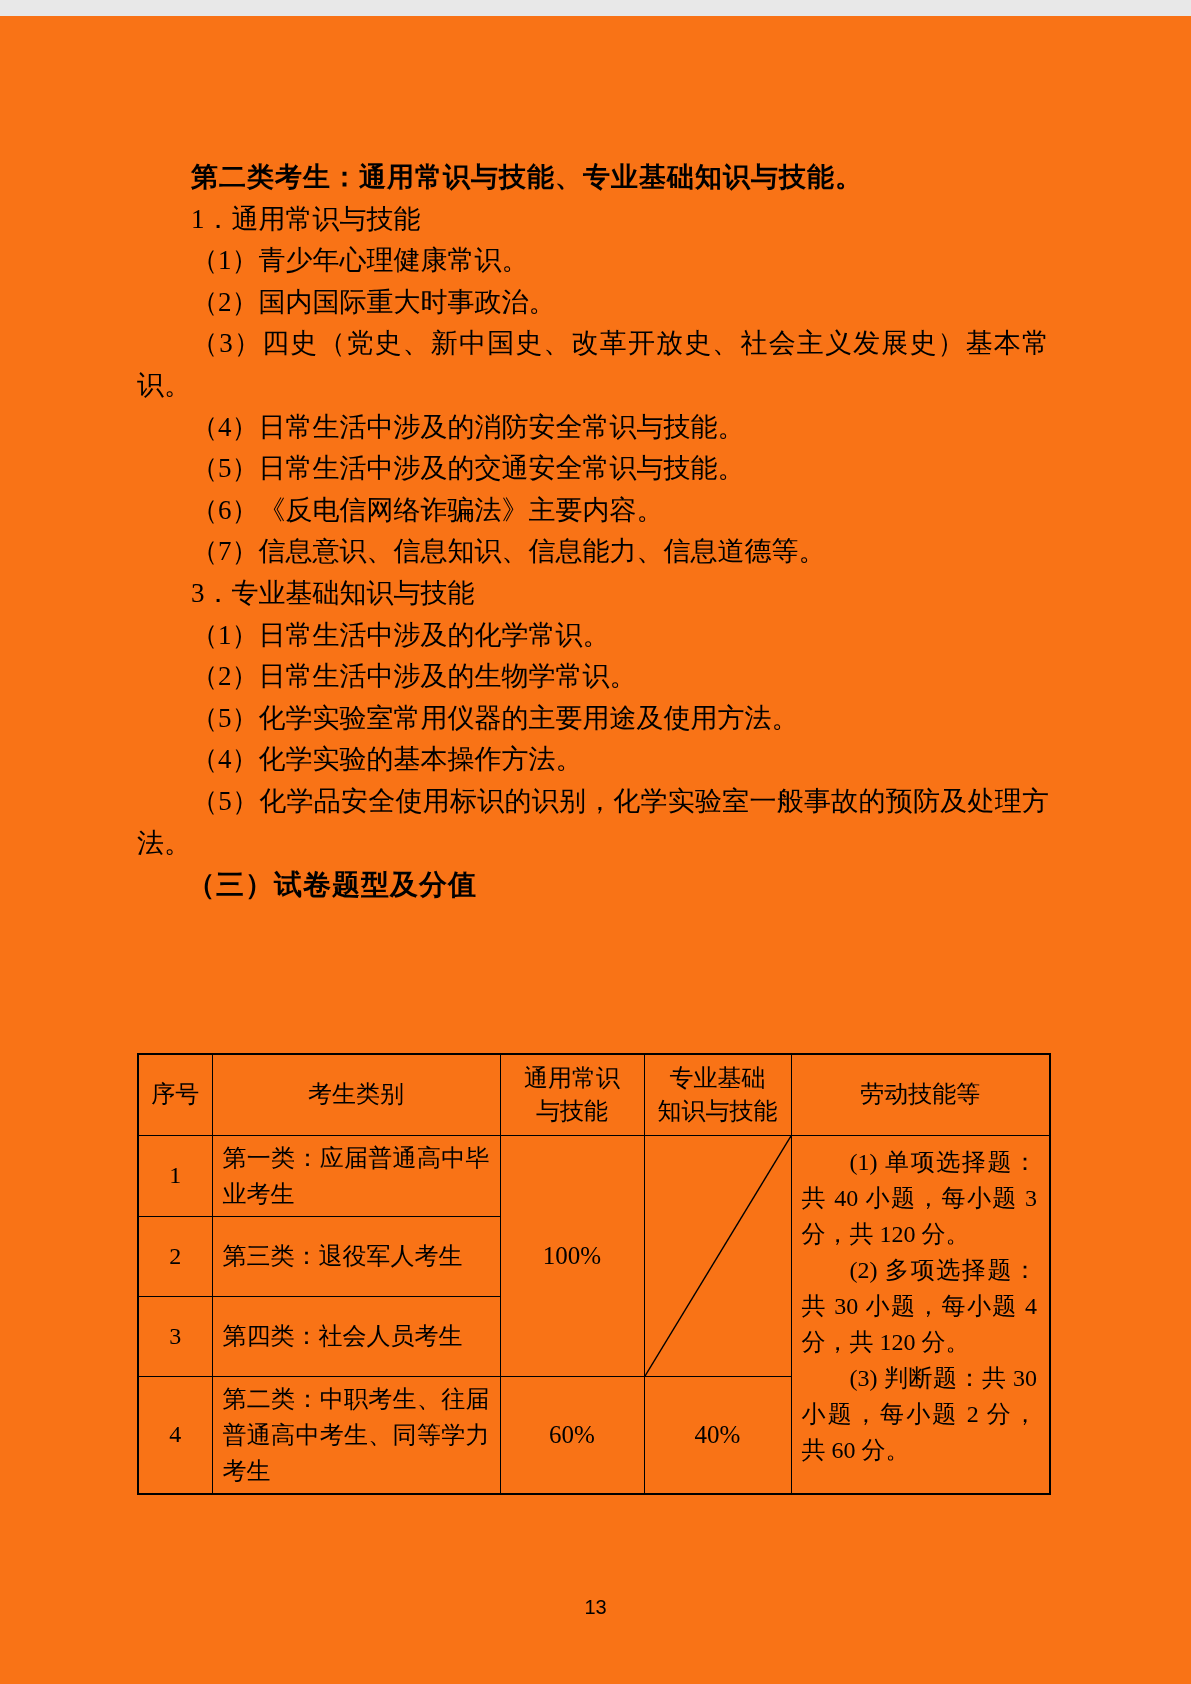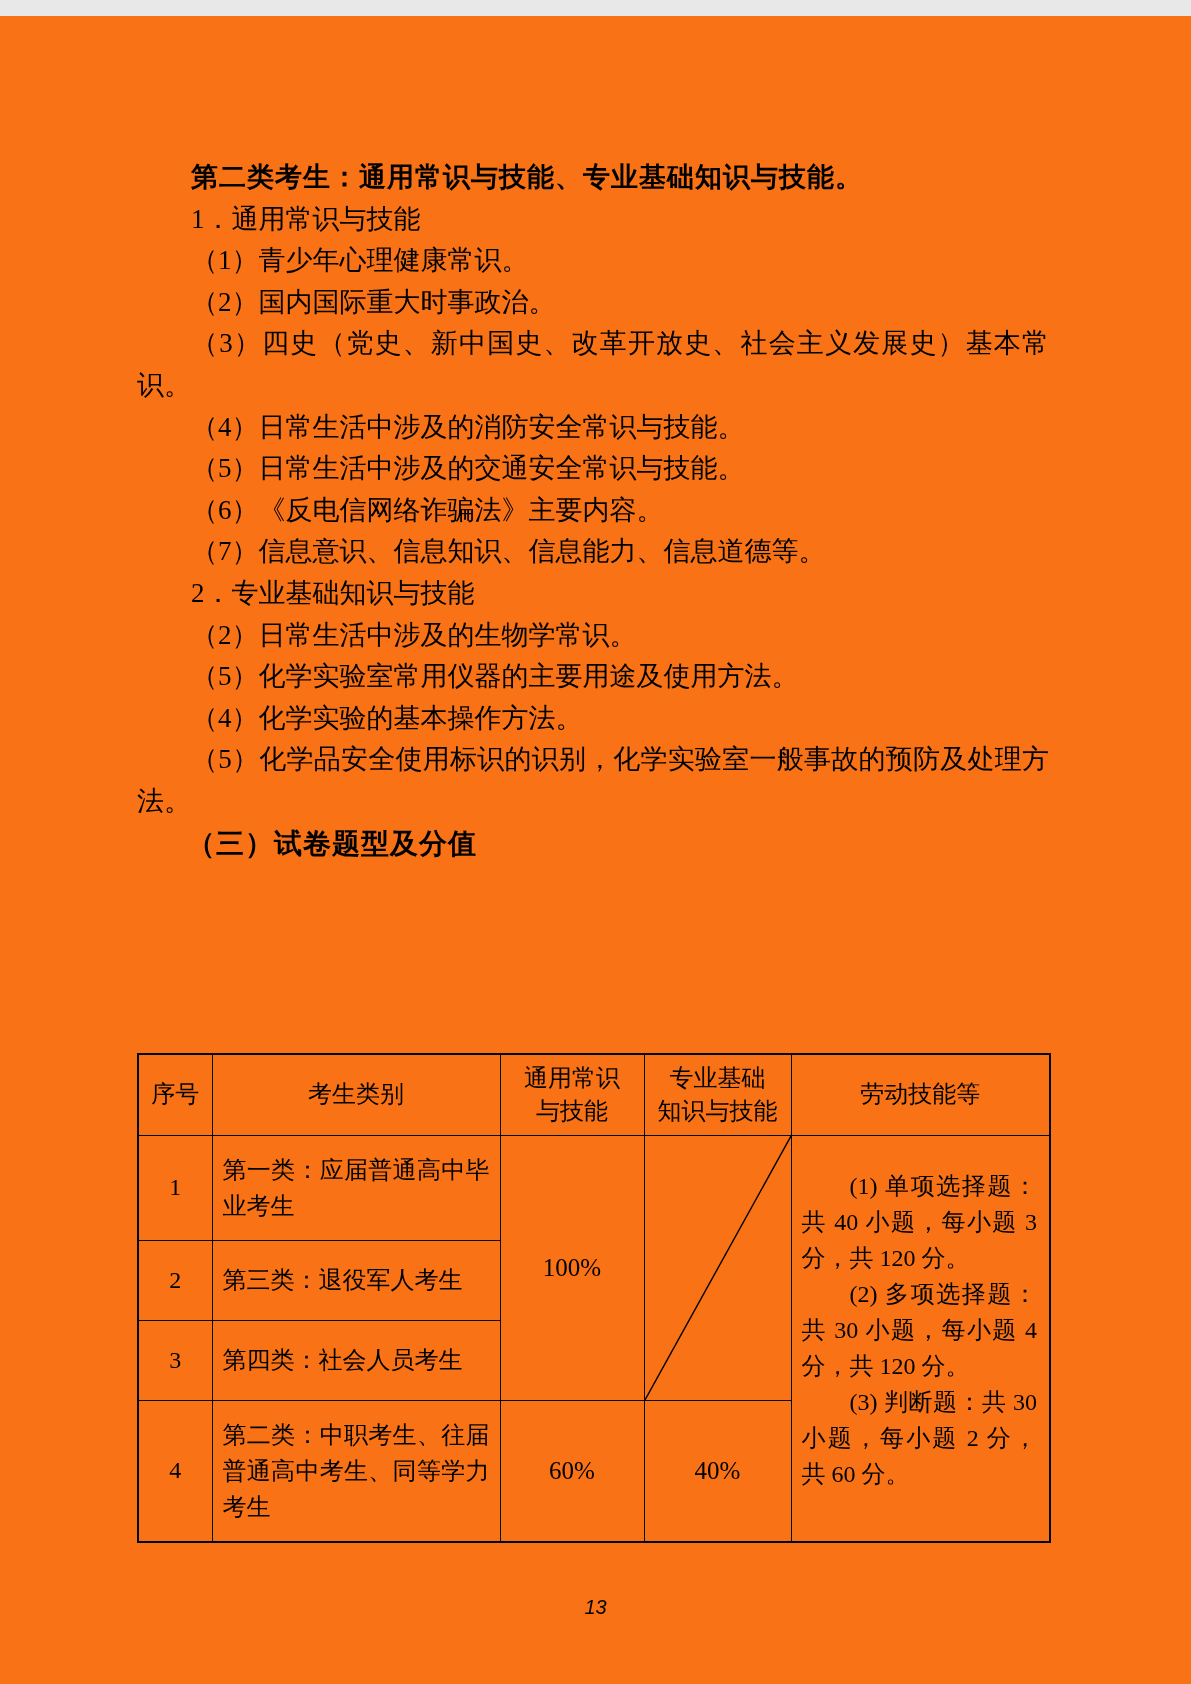--- a/index.html
+++ b/index.html
@@ -48,56 +48,56 @@
   table.score-table th, table.score-table td {
     border:1.5px solid #000;
     font-weight:normal;
     vertical-align:middle;
   }
   tr.r-head { height:81px; }
   tr.r-body { height:80px; }
   tr.r-last { height:109px; }
   .cell-center { text-align:center; line-height:33px; white-space:pre-line; }
   .cell-cat {
-    text-align:left; padding:16px 10px;
+    text-align:left; padding:4px 10px;
     line-height:36px; text-align:justify;
   }
   .cell-pct { text-align:center; font-size:25px; }
   .cell-diag { position:relative; padding:0; }
   .cell-diag svg { position:absolute; left:0; top:0; width:100%; height:100%; display:block; }
   .cell-types { padding:6px 12px 22px 10px; }
   .cell-types p {
     font-size:24px; line-height:36px;
     text-indent:48px; text-align:justify;
   }
   .page-number {
     position:absolute;
     left:0; right:0; top:1580px;
     text-align:center;
     font-size:20px;
     font-family:"Liberation Sans","DejaVu Sans",sans-serif;
-    font-style:italic;
   }
 </style>
 </head>
 <body>
 
 <div class="page">
 
   <div class="content">
     <div class="doc-heading">第二类考生：通用常识与技能、专业基础知识与技能。</div>
     <p class="para">1．通用常识与技能</p>
     <p class="para">（1）青少年心理健康常识。</p>
     <p class="para">（2）国内国际重大时事政治。</p>
     <p class="para">（3）四史（党史、新中国史、改革开放史、社会主义发展史）基本常识。</p>
     <p class="para">（4）日常生活中涉及的消防安全常识与技能。</p>
     <p class="para">（5）日常生活中涉及的交通安全常识与技能。</p>
     <p class="para">（6）《反电信网络诈骗法》主要内容。</p>
     <p class="para">（7）信息意识、信息知识、信息能力、信息道德等。</p>
-    <p class="para">2．专业基础知识与技能</p>
+    <p class="para">3．专业基础知识与技能</p>
+    <p class="para">（1）日常生活中涉及的化学常识。</p>
     <p class="para">（2）日常生活中涉及的生物学常识。</p>
     <p class="para">（5）化学实验室常用仪器的主要用途及使用方法。</p>
     <p class="para">（4）化学实验的基本操作方法。</p>
     <p class="para">（5）化学品安全使用标识的识别，化学实验室一般事故的预防及处理方法。</p>
     <div class="section-heading">（三）试卷题型及分值</div>
   </div>
 
   <table class="score-table">
     <colgroup>
       <col style="width:74px">

